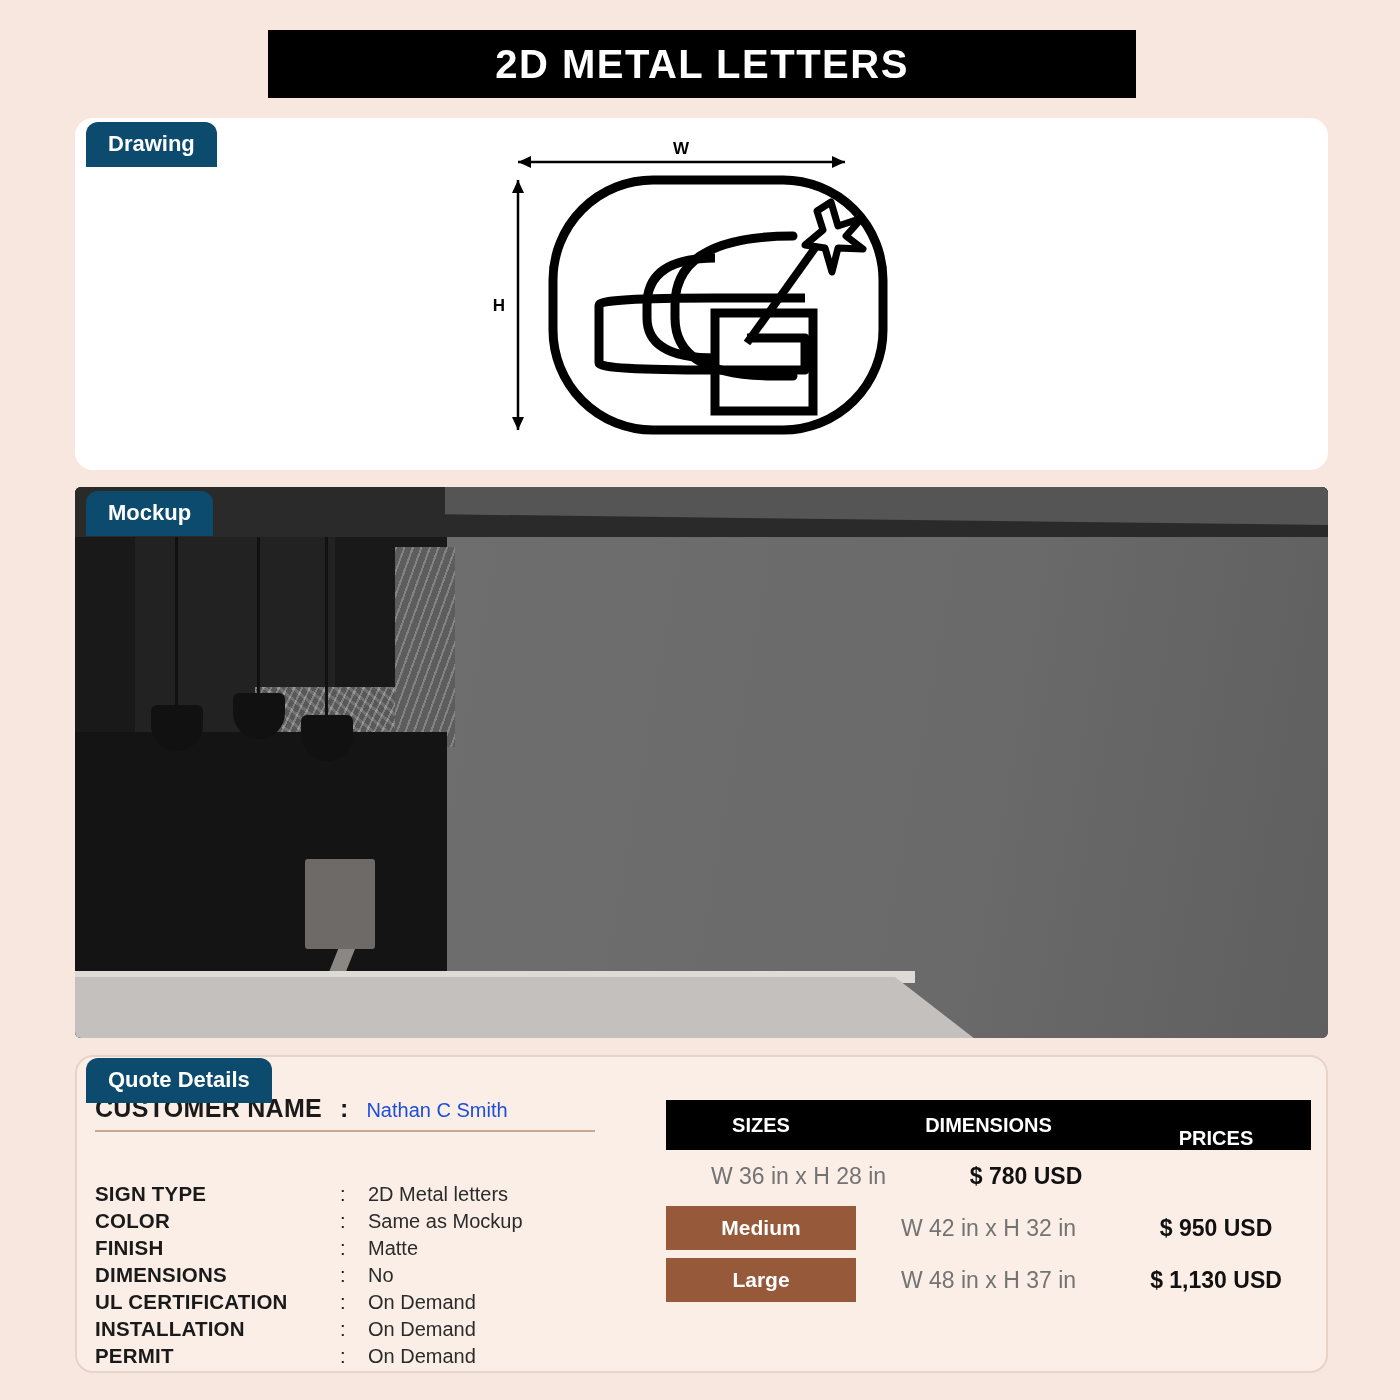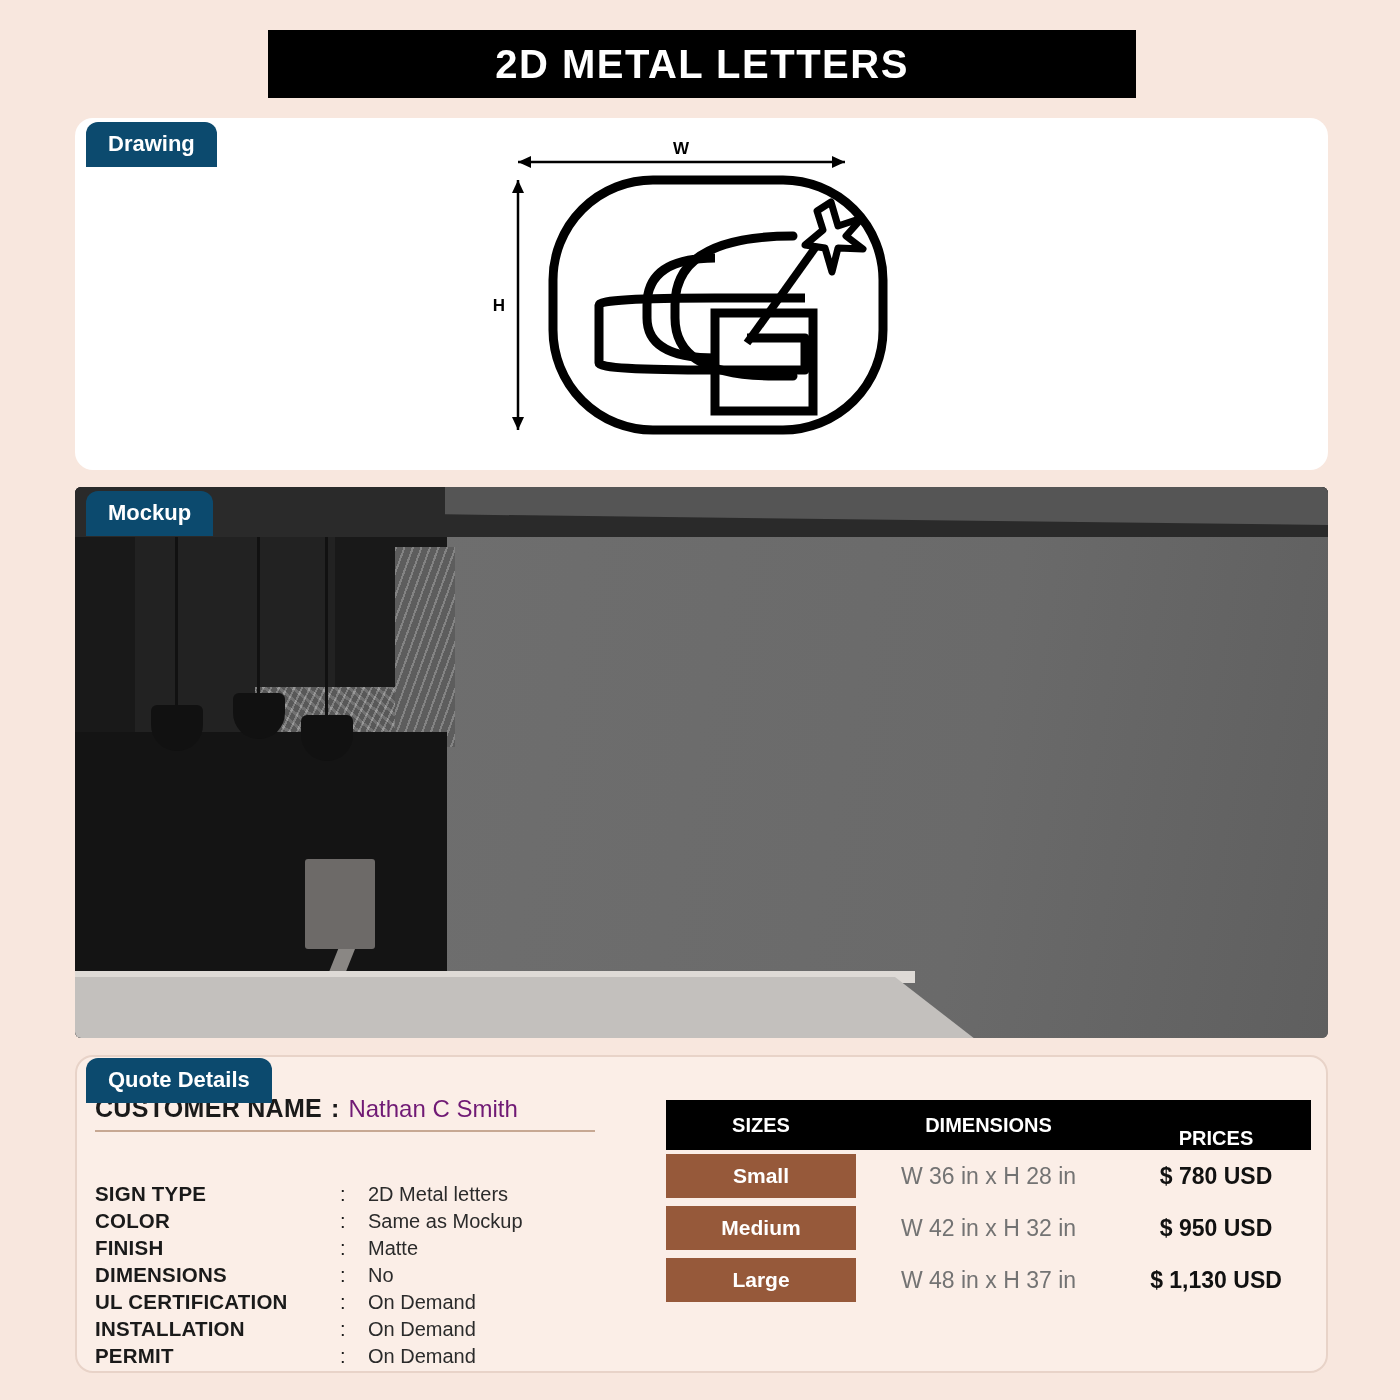--- a/index.html
+++ b/index.html
@@ -144,27 +144,27 @@
     width: 1253px; height: 318px;
     background: #fbeee7;
     border: 2px solid #e8d3c8;
     border-radius: 18px;
   }
   .tab-quote { left: 86px; top: 1058px; }
 
   .cust-row {
     position: absolute; left: 95px; top: 1094px;
     width: 500px;
-    display: flex; align-items: baseline; gap: 9px;
+    display: flex; align-items: baseline; gap: 18px;
     padding-bottom: 7px;
     border-bottom: 2px solid #c7a893;
   }
   .cust-label { font-size: 25px; font-weight: bold; color: #1a1a1a; letter-spacing: .3px; }
   .cust-colon { font-size: 25px; font-weight: bold; color: #1a1a1a; }
-  .cust-value { font-size: 24px; color: #701a75; }
+  .cust-value { font-size: 20px; color: #1d4ed8; }
 
   .spec-table {
     position: absolute; left: 95px; top: 1146px;
     width: 520px;
   }
   .spec-row { display: flex; align-items: baseline; height: 27px; }
   .spec-key {
     width: 245px;
     font-size: 20.5px; font-weight: bold; color: #1a1a1a;
     letter-spacing: .2px;
@@ -320,21 +320,20 @@
     </div>
   </div>
 
   <div class="price-table">
     <div class="pt-head">
       <div class="pt-c1">SIZES</div>
       <div class="pt-c2">DIMENSIONS</div>
       <div class="pt-c3">PRICES</div>
     </div>
     <div class="pt-row">
-      <div class="pt-size">Small</div>
       <div class="pt-dim">W 36 in x H 28 in</div>
       <div class="pt-price">$ 780 USD</div>
     </div>
     <div class="pt-row">
       <div class="pt-size">Medium</div>
       <div class="pt-dim">W 42 in x H 32 in</div>
       <div class="pt-price">$ 950 USD</div>
     </div>
     <div class="pt-row">
       <div class="pt-size">Large</div>

